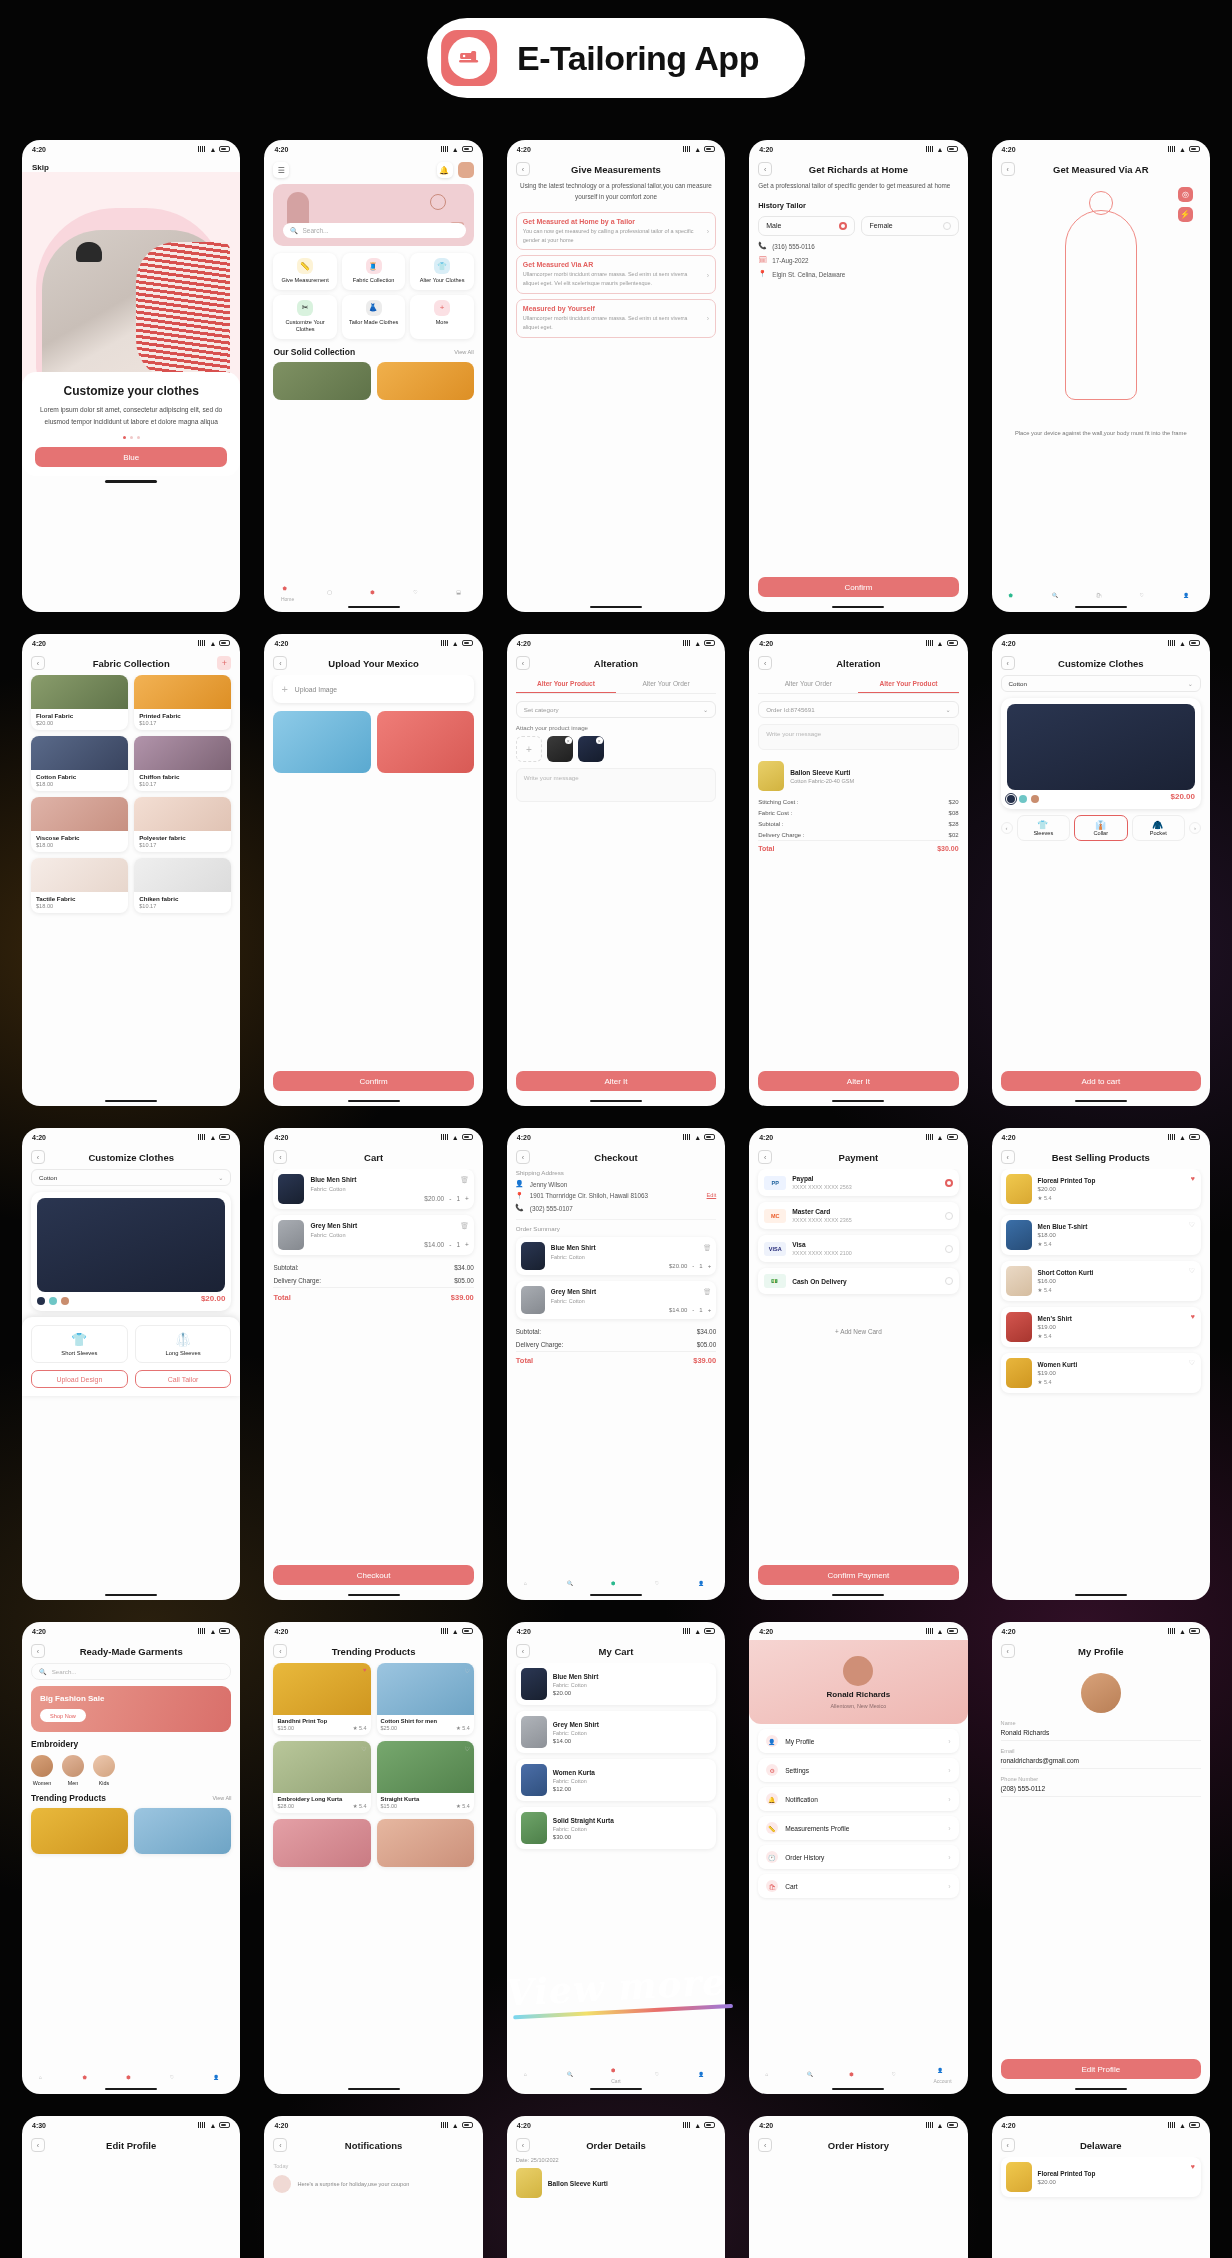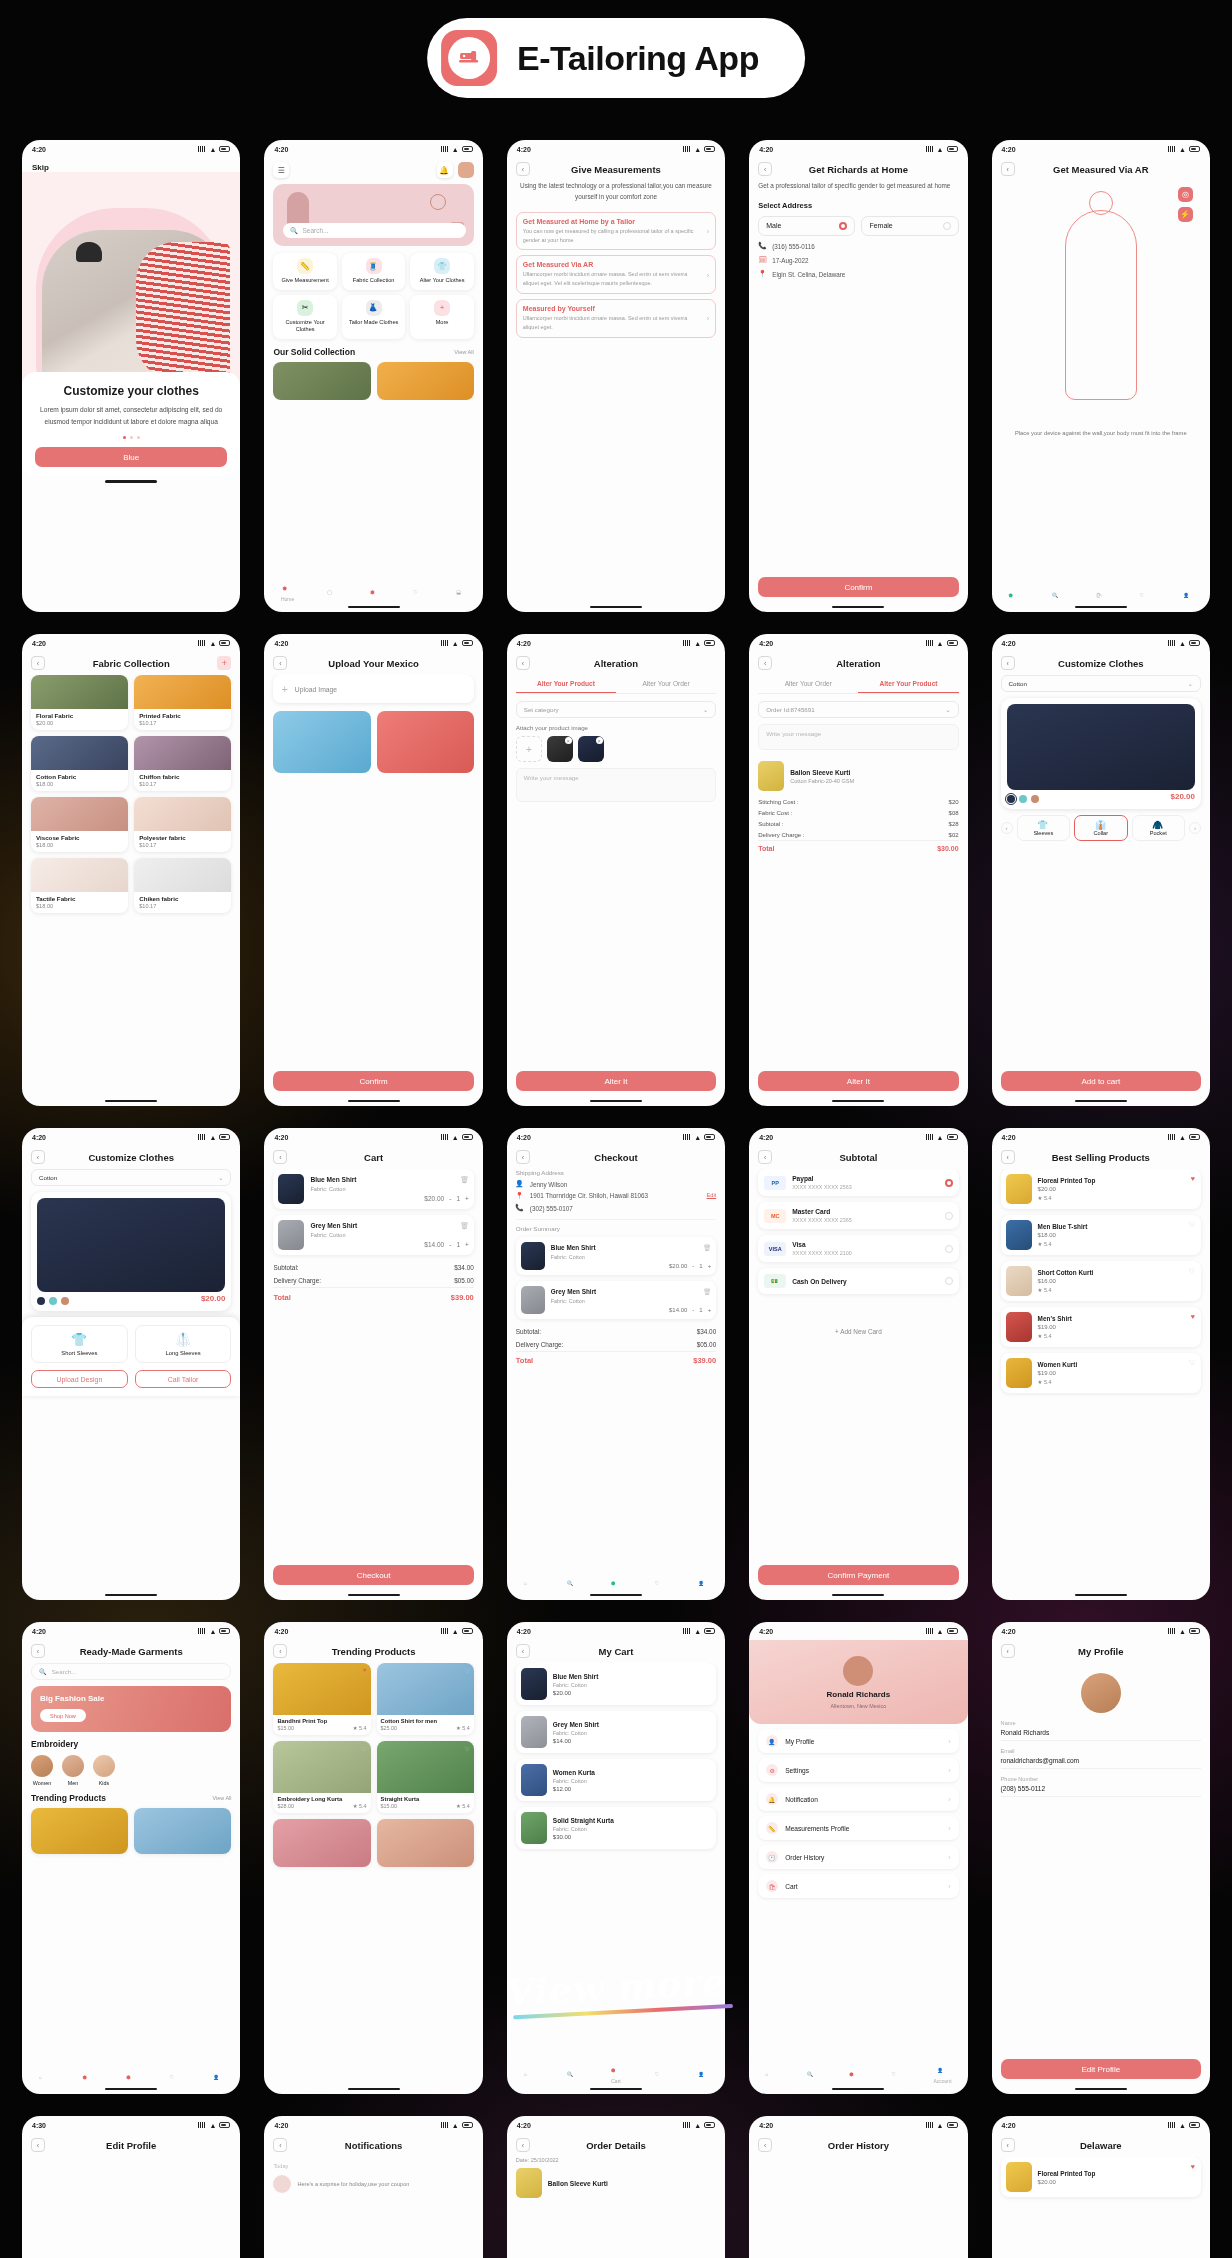--- a/index.html
+++ b/index.html
@@ -436,21 +436,21 @@
           <span class="sb-bat"></span>
         </span>
     </div>
     <div class="nav">
         <div class="back">‹</div>
       <div class="title">Get Richards at Home</div>
         <div class="right-slot"></div>
       </div>
     <div class="body">
       <div class="lead" style="margin-bottom:9px;">Get a professional tailor of specific gender to get measured at home</div>
-      <div style="font-size:7.5px;font-weight:bold;">Select Address</div>
+      <div style="font-size:7.5px;font-weight:bold;">History Tailor</div>
       <div class="radio-row">
         <div class="radio-pill">
             <span>Male</span>
             <span class="rdot on"></span>
           </div>
         <div class="radio-pill">
             <span>Female</span>
             <span class="rdot"></span>
           </div>
       </div>
@@ -981,21 +981,21 @@
     <div class="statusbar">
       <span>4:20</span>
       <span class="sb-icons">
           <span class="sb-bars"></span>
           <span class="sb-wifi">▲</span>
           <span class="sb-bat"></span>
         </span>
     </div>
     <div class="nav">
         <div class="back">‹</div>
-      <div class="title">Subtotal</div>
+      <div class="title">Payment</div>
         <div class="right-slot"></div>
       </div>
     <div class="body">
       <div class="payrow">
         <div class="lg" style="background:#edf3ff;color:#20629e">PP</div>
         <div class="nm"><span>Paypal</span><div class="cd">XXXX XXXX XXXX 2563</div></div>
         <span class="rdot on"></span>
       </div>
       <div class="payrow">
         <div class="lg" style="background:#fff1e8;color:#eb5c2a">MC</div>

